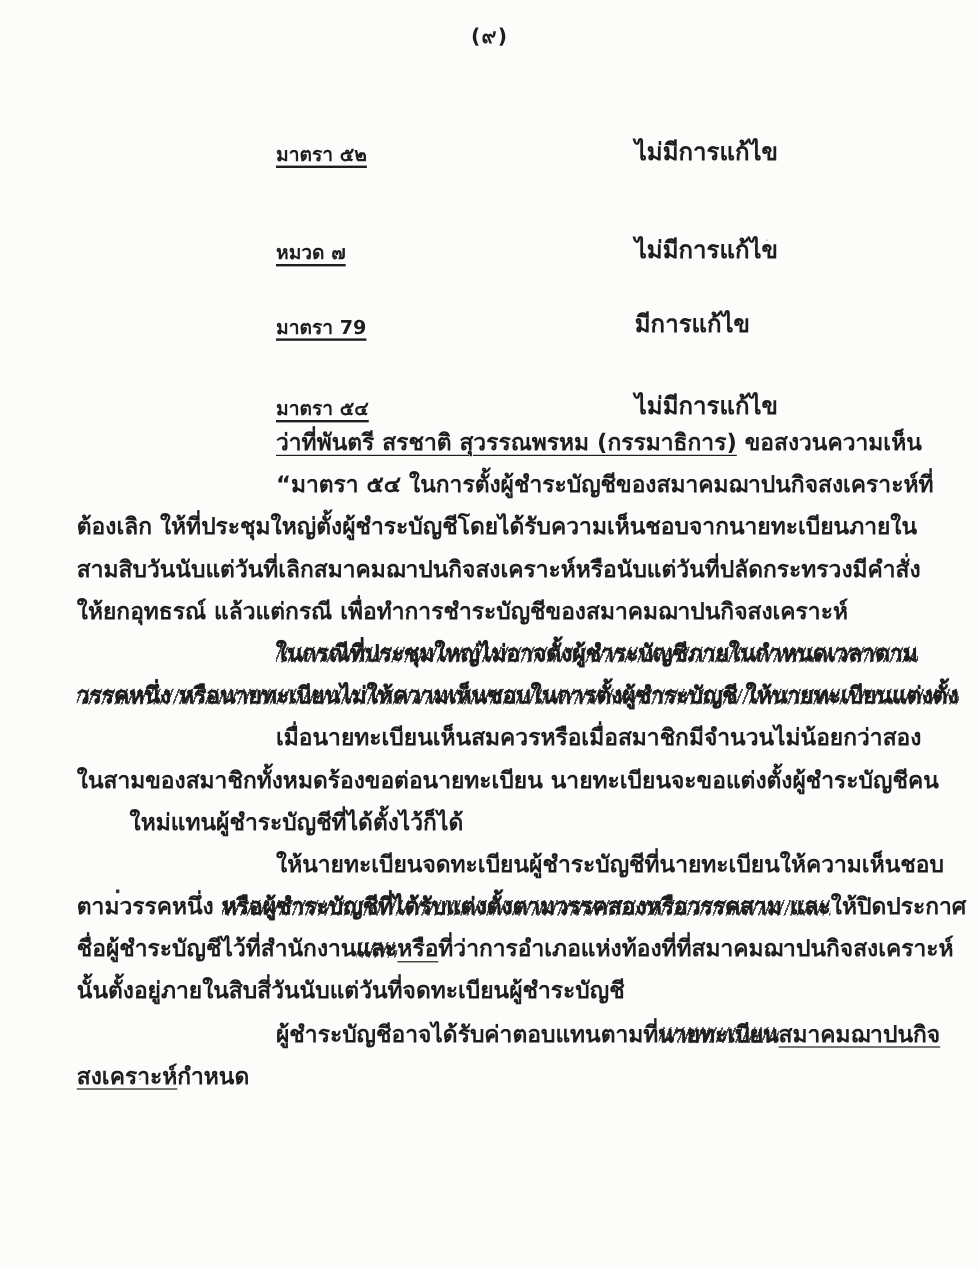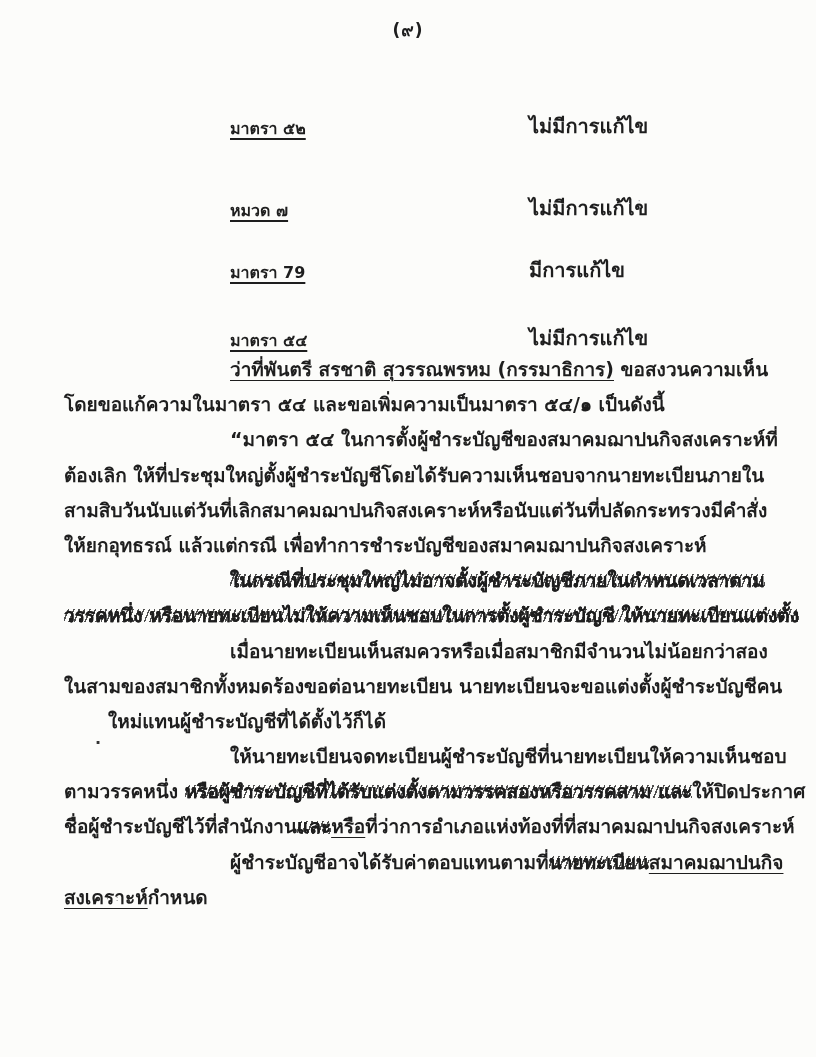--- a/index.html
+++ b/index.html
@@ -70,33 +70,33 @@
   </div>
 
   <div class="secrow row4">
     <span class="seclabel">มาตรา ๕๔</span>
     <span class="seclabel2"></span>
     <span class="secstatus">ไม่มีการแก้ไข</span>
   </div>
 
   <div class="bodytext">
       <div class="line indent"><span class="run u">ว่าที่พันตรี สรชาติ  สุวรรณพรหม (กรรมาธิการ)</span><span class="run n">  ขอสงวนความเห็น</span></div>
-      <div class="line"><span class="run n">โดยขอแก้ความในมาตรา ๕๔ และขอเพิ่มความเป็นมาตรา ๕๔/๑ เป็นดังนี้</span></div>
       <div class="line indent"><span class="run n">“มาตรา ๕๔  ในการตั้งผู้ชำระบัญชีของสมาคมฌาปนกิจสงเคราะห์ที่</span></div>
       <div class="line"><span class="run n">ต้องเลิก ให้ที่ประชุมใหญ่ตั้งผู้ชำระบัญชีโดยได้รับความเห็นชอบจากนายทะเบียนภายใน</span></div>
       <div class="line"><span class="run n">สามสิบวันนับแต่วันที่เลิกสมาคมฌาปนกิจสงเคราะห์หรือนับแต่วันที่ปลัดกระทรวงมีคำสั่ง</span></div>
       <div class="line"><span class="run n">ให้ยกอุทธรณ์ แล้วแต่กรณี เพื่อทำการชำระบัญชีของสมาคมฌาปนกิจสงเคราะห์</span></div>
       <div class="line indent"><span class="run x">ในกรณีที่ประชุมใหญ่ไม่อาจตั้งผู้ชำระบัญชีภายในกำหนดเวลาตาม</span></div>
       <div class="line"><span class="run x">วรรคหนึ่ง หรือนายทะเบียนไม่ให้ความเห็นชอบในการตั้งผู้ชำระบัญชี ให้นายทะเบียนแต่งตั้ง</span></div>
       <div class="line indent"><span class="run n">เมื่อนายทะเบียนเห็นสมควรหรือเมื่อสมาชิกมีจำนวนไม่น้อยกว่าสอง</span></div>
       <div class="line"><span class="run n">ในสามของสมาชิกทั้งหมดร้องขอต่อนายทะเบียน นายทะเบียนจะขอแต่งตั้งผู้ชำระบัญชีคน</span></div>
       <div class="line shift"><span class="run n">ใหม่แทนผู้ชำระบัญชีที่ได้ตั้งไว้ก็ได้</span></div>
       <div class="line indent"><span class="run n">ให้นายทะเบียนจดทะเบียนผู้ชำระบัญชีที่นายทะเบียนให้ความเห็นชอบ</span></div>
       <div class="line"><span class="run n">ตามวรรคหนึ่ง </span><span class="run x">หรือผู้ชำระบัญชีที่ได้รับแต่งตั้งตามวรรคสองหรือวรรคสาม และ</span><span class="run n">ให้ปิดประกาศ</span></div>
       <div class="line"><span class="run n">ชื่อผู้ชำระบัญชีไว้ที่สำนักงาน</span><span class="run x">และ</span><span class="run u">หรือ</span><span class="run n">ที่ว่าการอำเภอแห่งท้องที่ที่สมาคมฌาปนกิจสงเคราะห์</span></div>
+      <div class="line"><span class="run n">นั้นตั้งอยู่ภายในสิบสี่วันนับแต่วันที่จดทะเบียนผู้ชำระบัญชี</span></div>
       <div class="line indent"><span class="run n">ผู้ชำระบัญชีอาจได้รับค่าตอบแทนตามที่</span><span class="run x">นายทะเบียน</span><span class="run u">สมาคมฌาปนกิจ</span></div>
       <div class="line"><span class="run u">สงเคราะห์</span><span class="run n">กำหนด</span></div>
     </div>
 
   <span class="artifact art-dot">·</span>
   <span class="artifact art-noise">· ∶ .</span>
   <span class="artifact art-noise2">. ·</span>
 
 </div>
 

